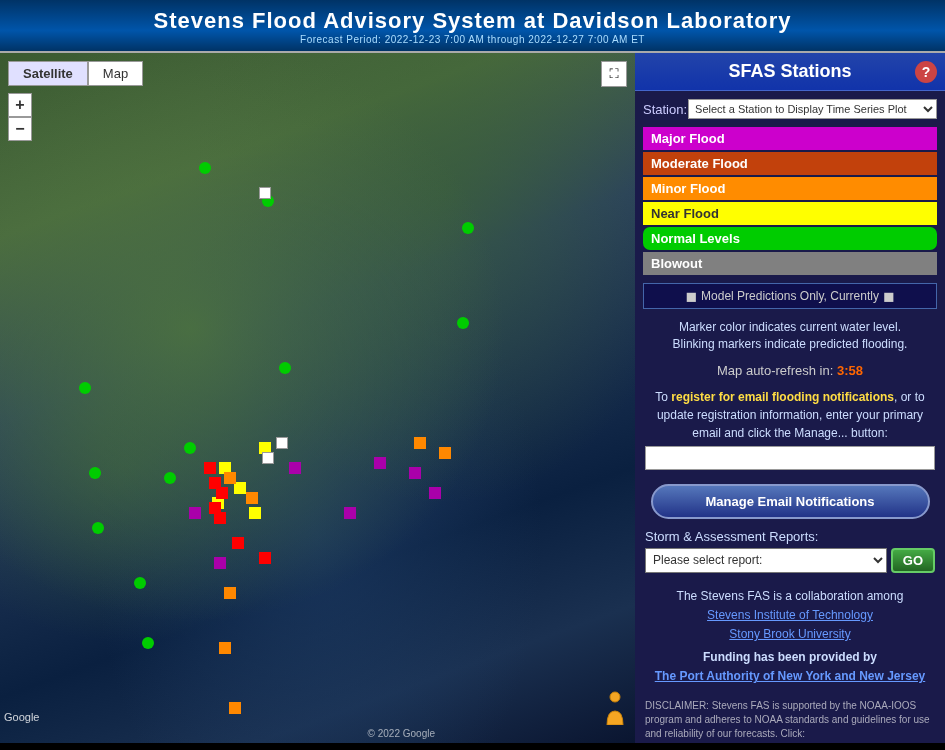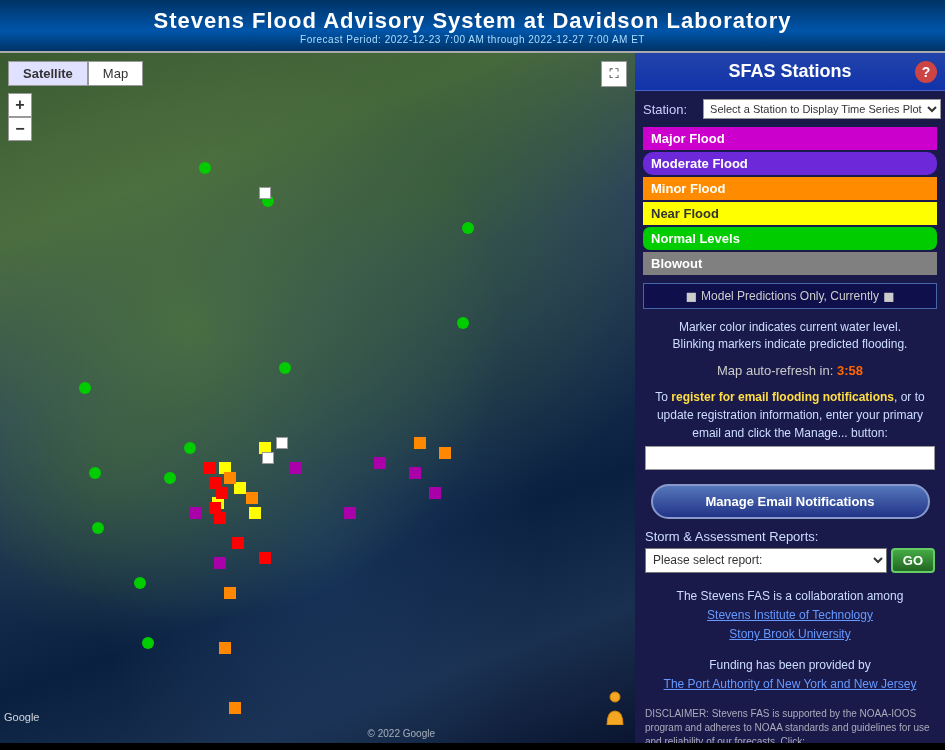--- a/index.html
+++ b/index.html
@@ -198,21 +198,21 @@
       display: flex;
       align-items: center;
       justify-content: center;
       cursor: pointer;
     }
 
     #station-row {
       padding: 8px 8px 4px;
       display: flex;
       align-items: center;
-      gap: 16px;
+      gap: 1px;
       font-size: 13px;
     }
     #station-row label { color: #ccccff; white-space: nowrap; }
     #station-select {
       flex: 1;
       font-size: 11px;
       padding: 2px;
       background: white;
       color: #333;
       border: 1px solid #999;
@@ -226,21 +226,21 @@
       gap: 2px;
     }
     .legend-row {
       padding: 4px 8px;
       text-align: left;
       font-size: 13px;
       font-weight: bold;
       color: white;
     }
     .lg-major { background: #cc00cc; }
-    .lg-moderate { background: #6d28d9; border-radius: 10px; }
+    .lg-moderate { background: #c2410c; }
     .lg-minor { background: #ff8c00; }
     .lg-near { background: #ffff00; color: #333; }
     .lg-normal { background: #00cc00; border-radius: 7px; }
     .lg-blowout { background: #808080; }
 
     
     #model-row {
       display: flex;
       align-items: center;
       justify-content: center;
@@ -352,21 +352,22 @@
       text-align: center;
       line-height: 1.6;
     }
     #collab-section a {
       color: #6699ff;
       display: block;
       text-decoration: underline;
     }
     #collab-section .funding {
       color: #ccddff;
-      margin-top: 12px;
+      margin-top: 4px;
+      font-weight: bold;
     }
     #port-auth-link {
       color: #6699ff;
       text-decoration: underline;
     }
 
     
     #disclaimer {
       padding: 4px 10px 8px;
       font-size: 10px;

